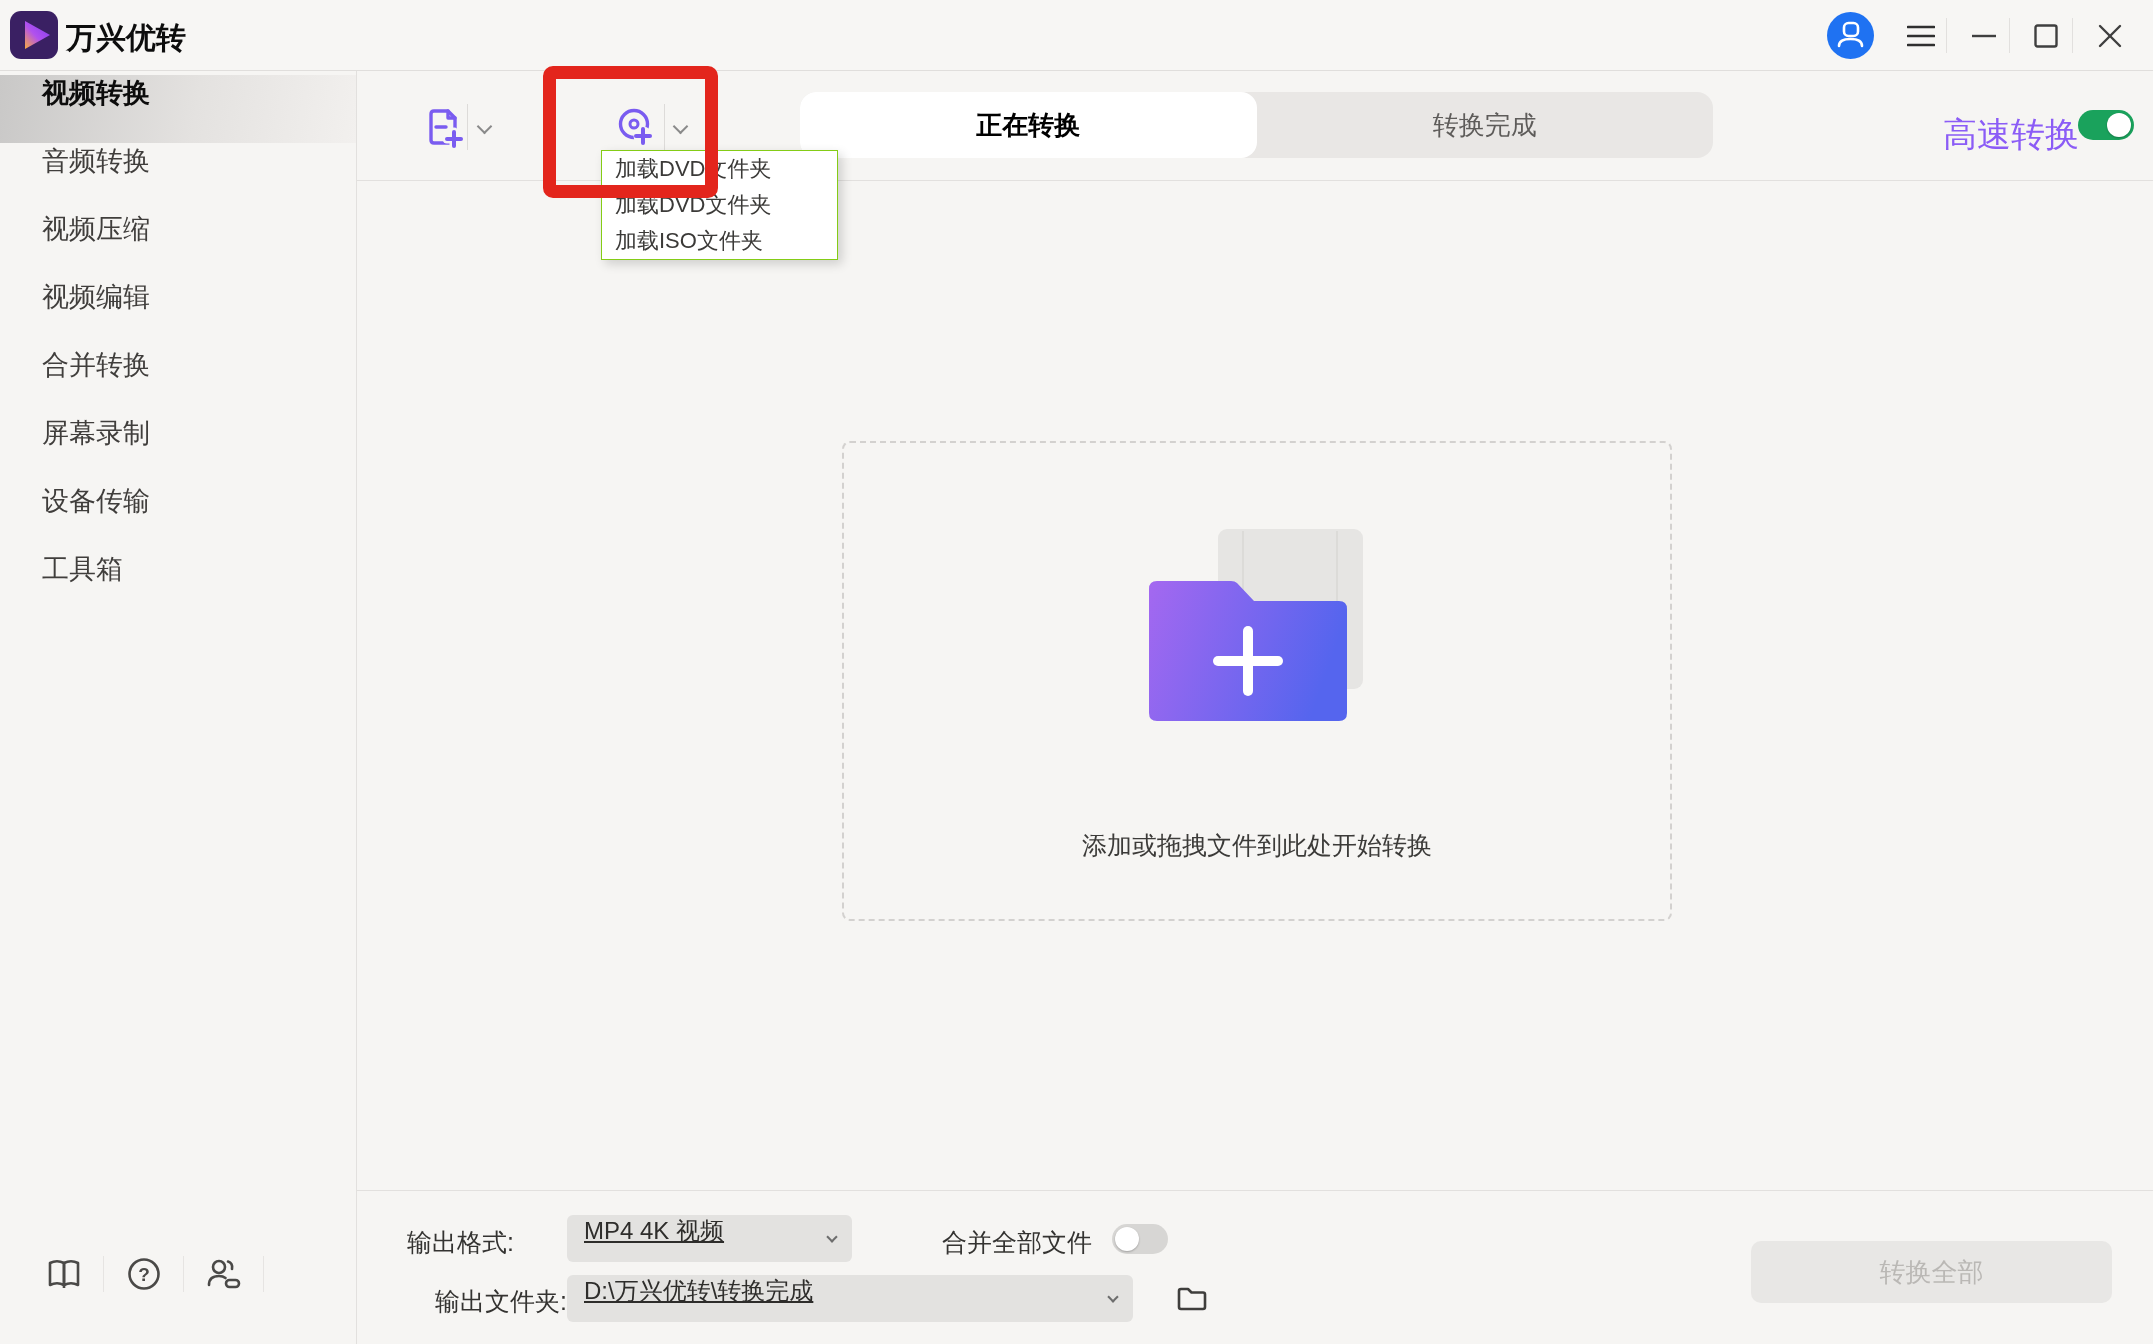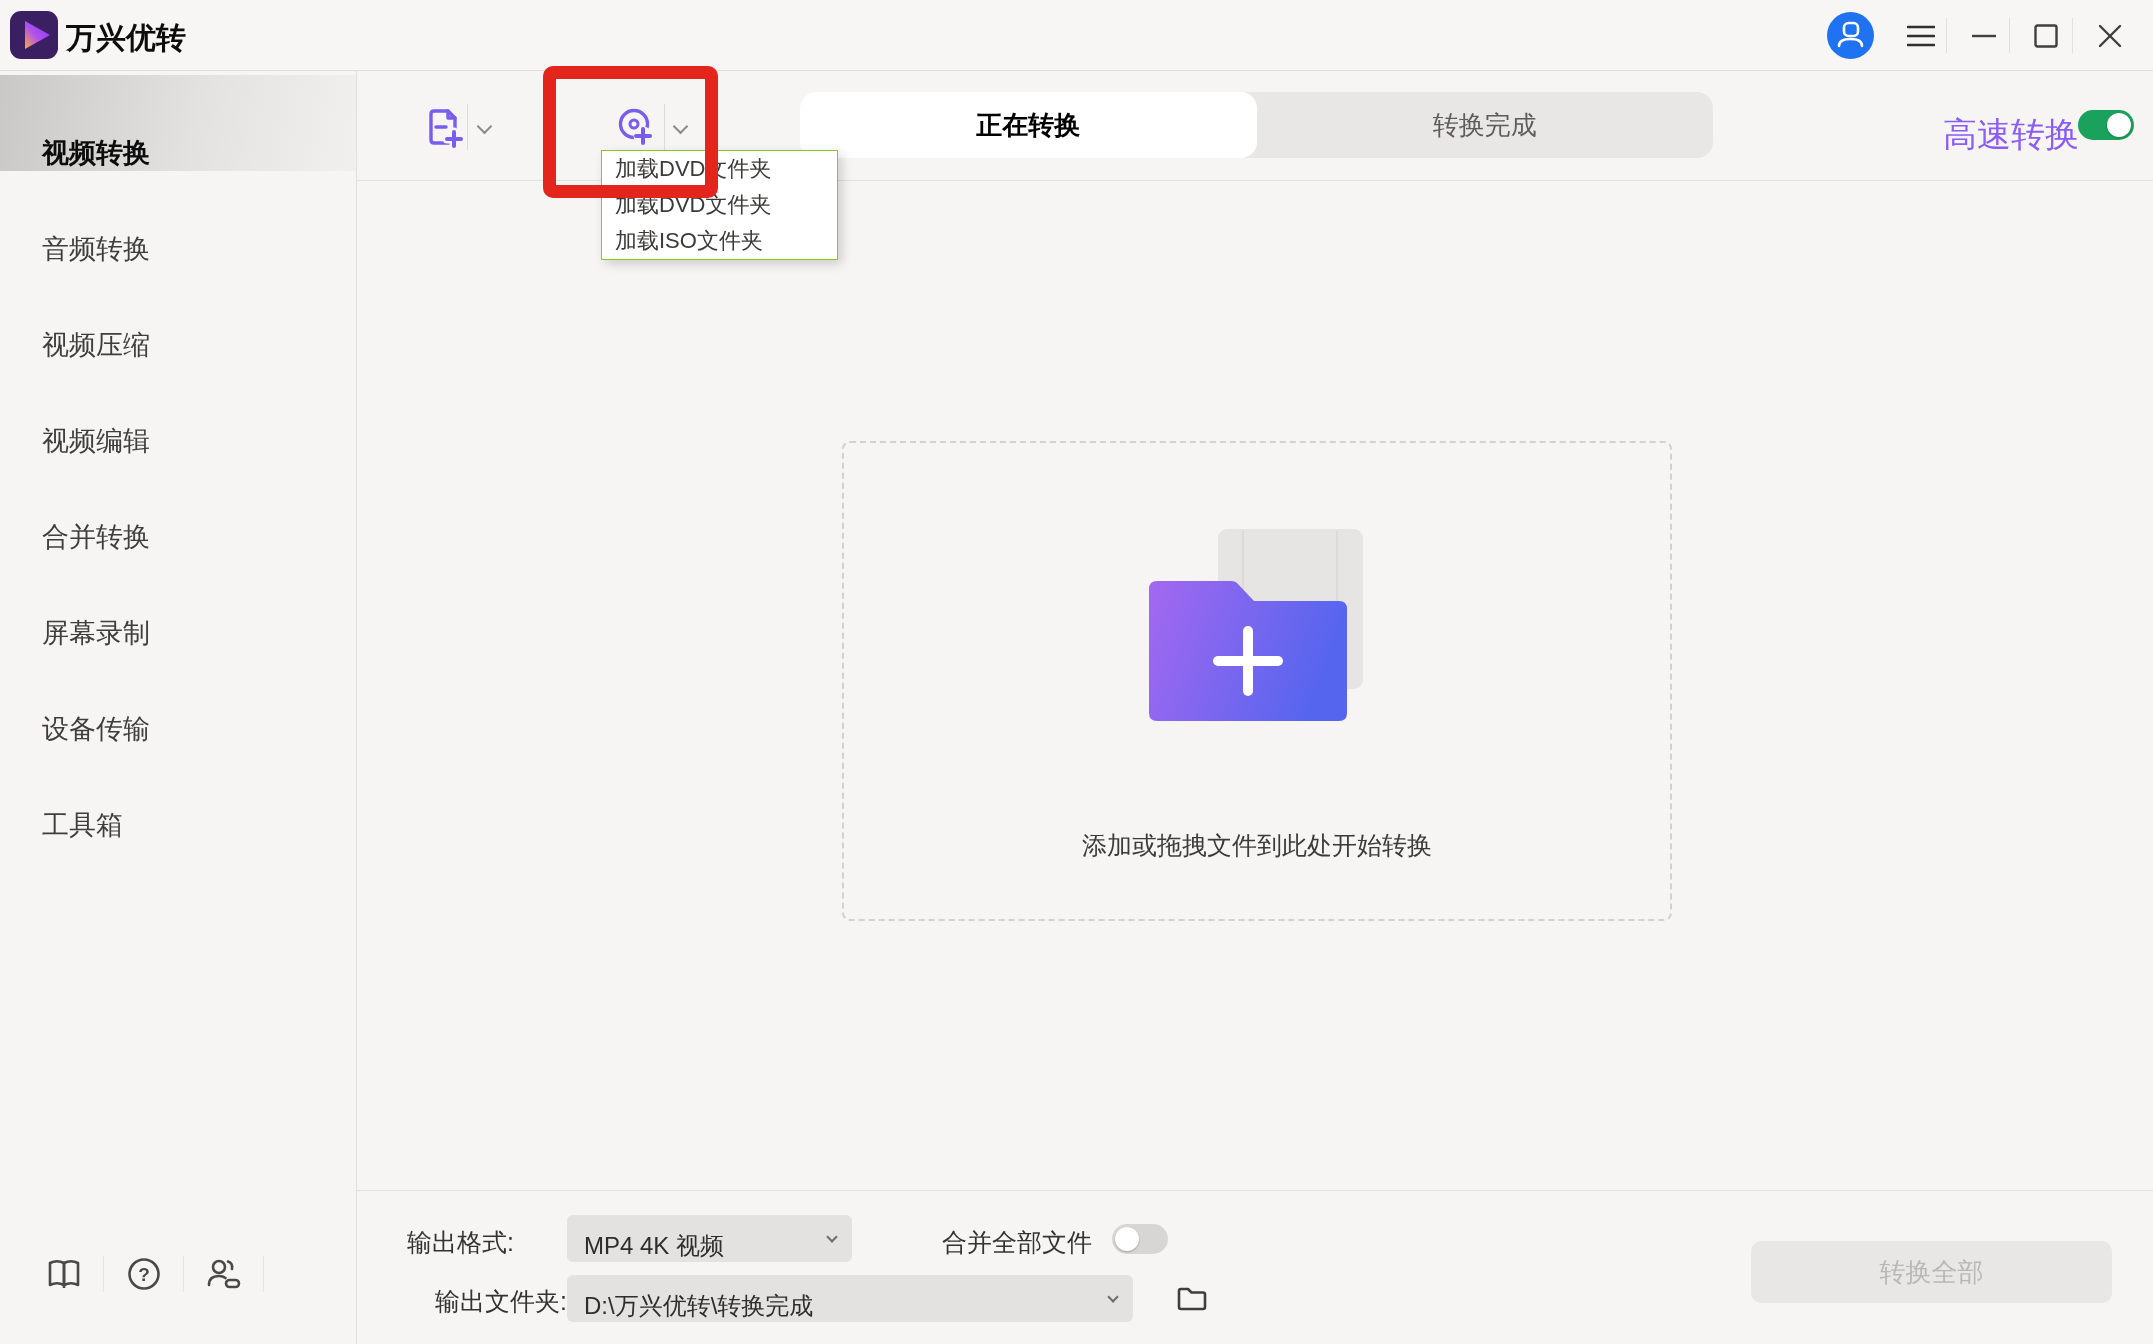--- a/index.html
+++ b/index.html
@@ -14,21 +14,21 @@
   .titlebar { position:absolute; left:0; top:0; width:2153px; height:71px;
               background:#f7f6f4; border-bottom:1px solid #e0dedc; z-index:5;text-decoration:underline; }
   .logo { position:absolute; left:10px; top:11px; width:48px; height:48px; }
   .app-title { position:absolute; left:66px; top:18px; font-size:30px; font-weight:700; color:#0d0d0d; }
   .tb-btn { position:absolute; top:0; height:71px; display:flex; align-items:center; justify-content:center; cursor:pointer; }
   .tb-sep { position:absolute; top:18px; width:1px; height:35px; background:#e2e0de; }
   
   .sidebar { position:absolute; left:0; top:71px; width:357px; height:1273px;
              border-right:1px solid #e2e0de; background:#f6f5f3; }
   .side-items { position:absolute; top:4px; left:0; width:100%; }
-  .side-item { height:96px; display:flex; align-items:flex-end; padding-left:42px;
+  .side-item { height:68px; display:flex; align-items:flex-start; padding-left:42px;
                font-size:27px; color:#403e3c; cursor:pointer; }
   .side-item.active { background:linear-gradient(100deg,#c9c8c7 0%,#e4e2e0 55%,#f2f0ee 100%);
                       font-weight:700; color:#0c0c0c; }
   .side-footer-icon { position:absolute; width:36px; height:36px; top:1185px; cursor:pointer; }
   .side-footer-sep { position:absolute; top:1185px; width:1px; height:36px; background:#e6e4e2; }
   
   .content { position:absolute; left:357px; top:71px; width:1796px; height:1273px; }
   .toolbar { position:absolute; left:0; top:0; width:100%; height:110px;
              border-bottom:1px solid #e2e0de; }
   .tool-group-btn { position:absolute; top:33px; width:46px; height:46px; cursor:pointer; }
@@ -55,22 +55,22 @@
   .dropzone { position:absolute; left:485px; top:370px; width:830px; height:480px;
               border:2px dashed #d3d1cf; border-radius:8px; cursor:pointer; }
   .drop-illustration { position:absolute; left:305px; top:86px; width:222px; height:197px; }
   .drop-hint { position:absolute; left:0; right:0; top:386px; text-align:center;
                font-size:25px; color:#3c3b39; }
   
   .output-bar { position:absolute; left:0; top:1119px; width:100%; height:154px;
                 border-top:1px solid #e2e0de; }
   .out-label { position:absolute; font-size:25px; color:#343331; }
   .select { position:absolute; height:47px; background:#e3e2e0; border-radius:6px;
-            display:flex; align-items:flex-end; padding:0 40px 0 17px; font-size:24px;
-            color:#2e2d2b; cursor:pointer; }
+            display:flex; align-items:flex-start; padding:0 40px 0 17px; font-size:24px;
+            color:#2e2d2b; cursor:pointer;text-decoration:underline; }
   .select .chev { width:8px; height:8px; border-color:#6d6d6d; position:absolute; right:16px; top:18px; }
   .browse-btn { position:absolute; left:818px; top:91px; width:34px; height:34px; cursor:pointer; }
   .convert-btn { position:absolute; left:1394px; top:50px; width:361px; height:62px;
                  background:#e8e7e5; border:none; border-radius:10px; font-size:26px;
                  color:#bab8b5; font-family:inherit; }
   
   .dvd-menu { position:absolute; left:601px; top:150px; width:237px; z-index:50;
               background:#ffffff; border:1px solid #84cc16; box-shadow:4px 4px 10px rgba(0,0,0,.16); }
   .dvd-menu-item { height:36px; line-height:36px; padding-left:13px; font-size:22px;
                    color:#3b3a38; white-space:nowrap; cursor:pointer; }

